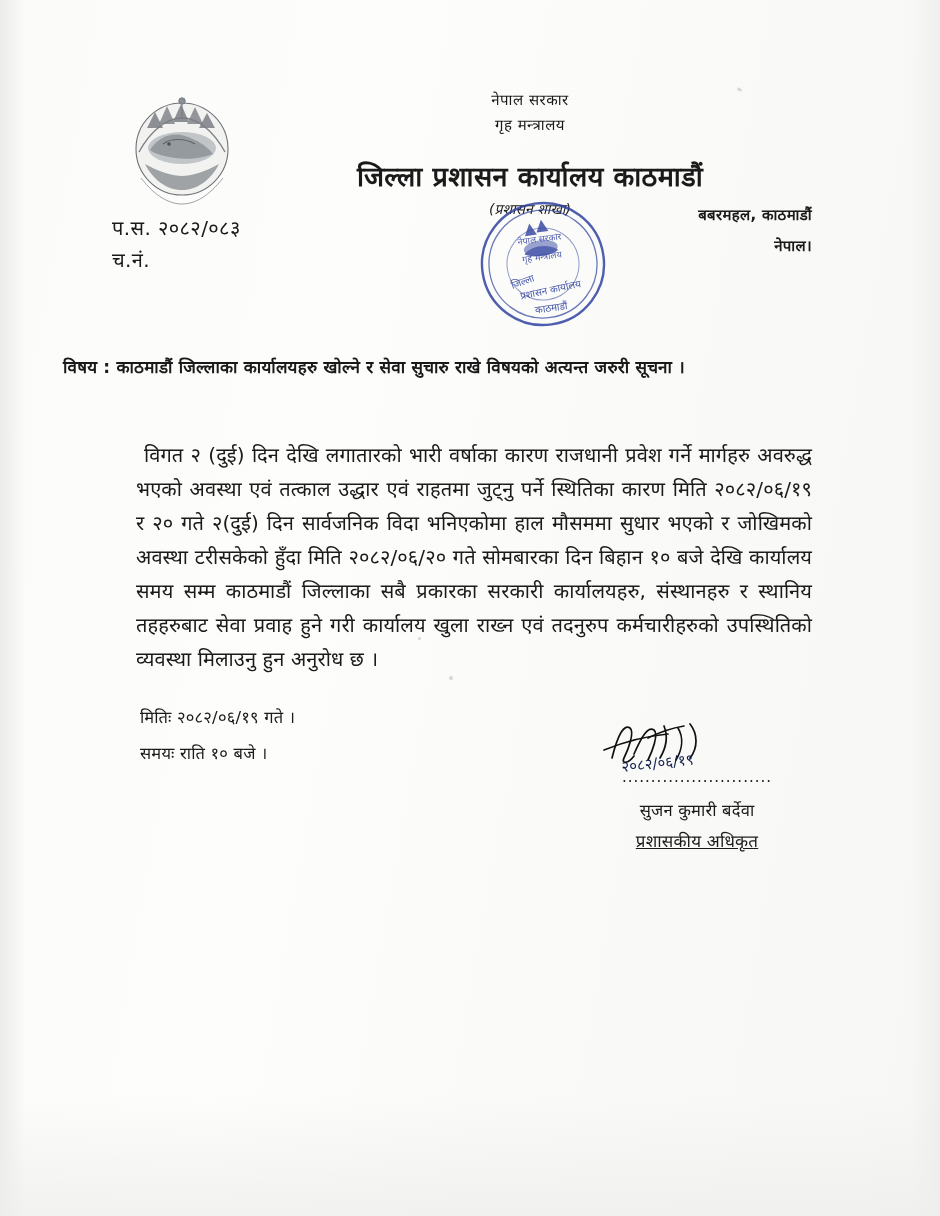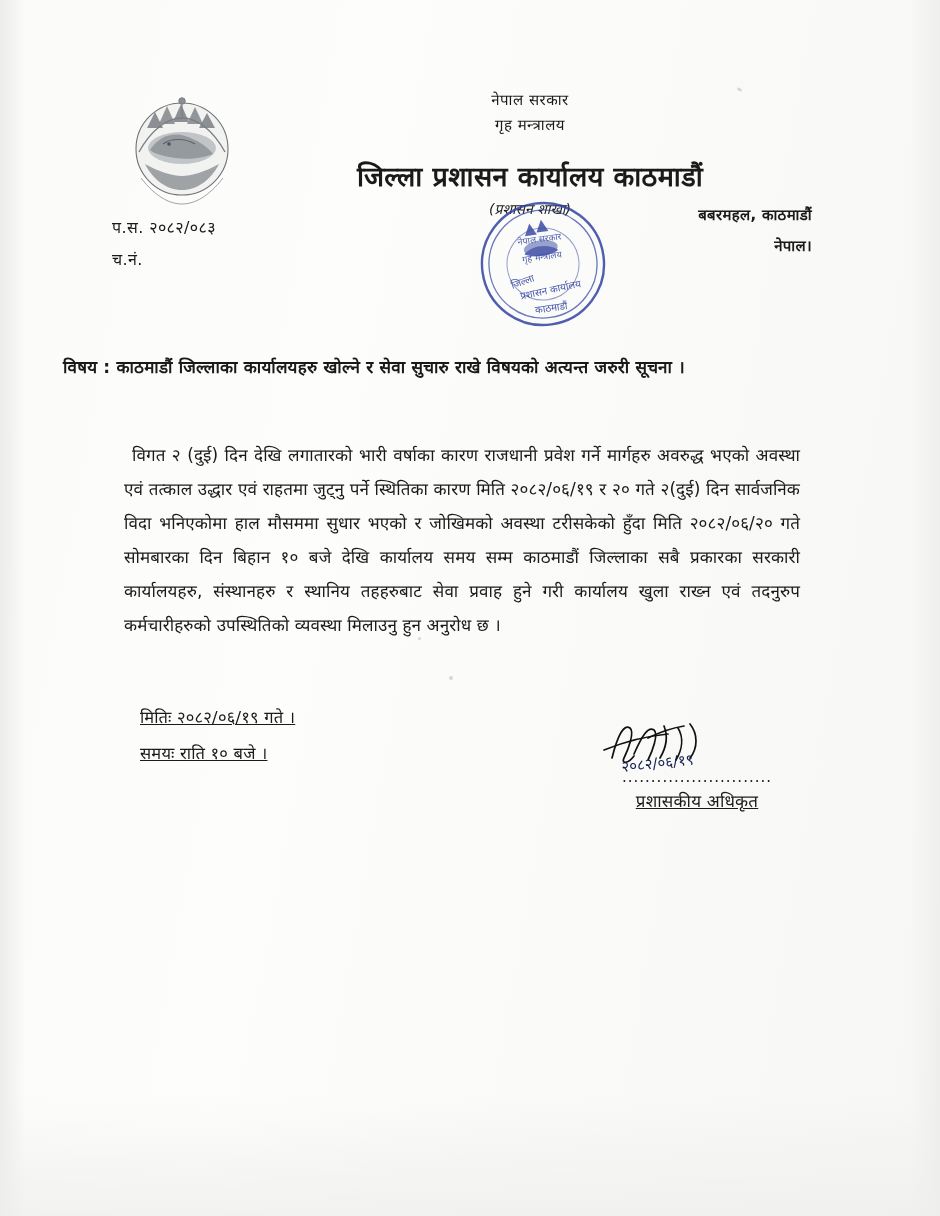--- a/index.html
+++ b/index.html
@@ -85,21 +85,21 @@
     font-size: 14px;
     line-height: 22px;
     margin-top: 1px;
     font-style: italic;
   }
 
   .ref-block {
     position: absolute;
     left: 112px;
     top: 212px;
-    font-size: 16px;
+    font-size: 20px;
     line-height: 32px;
     letter-spacing: .4px;
   }
 
   .addr-block {
     position: absolute;
     right: 128px;
     top: 200px;
     text-align: right;
     font-size: 15px;
@@ -127,41 +127,40 @@
     width: 748px;
     text-align: center;
     font-size: 17px;
     font-weight: 600;
     letter-spacing: .2px;
   }
 
   
   .body-text {
     position: absolute;
-    left: 124px;
+    left: 136px;
     top: 438px;
     width: 676px;
-    font-size: 17px;
+    font-size: 20px;
     line-height: 34px;
     text-align: justify;
     text-justify: inter-word;
     letter-spacing: .1px;
   }
   .body-text p { margin: 0; }
   .body-text .indent { text-indent: 8px; }
 
   
   .footer-left {
     position: absolute;
     left: 140px;
     top: 700px;
     font-size: 16.5px;
     line-height: 36px;
     letter-spacing: .2px;
-    text-decoration: underline;
   }
 
   .sig-block {
     position: absolute;
     right: 118px;
     top: 716px;
     width: 250px;
     text-align: center;
   }
   .sig-scribble {
@@ -294,19 +293,20 @@
           <path d="M54 24 C66 18 78 14 90 12"></path>
           <path d="M70 12 C74 22 72 34 66 44"></path>
           <path d="M84 14 C90 24 88 36 82 46"></path>
           <path d="M96 10 C104 20 104 34 96 44"></path>
           <path d="M10 36 C30 28 52 22 74 20"></path>
         </g>
         <text x="28" y="58" font-family="'DejaVu Sans', sans-serif" font-size="15" fill="#14204f" transform="rotate(-6 28 58)">२०८२/०६/१९</text>
       </svg>
     </div>
     <div class="sig-dots">..........................</div>
+    <div class="sig-name">सुजन कुमारी बर्देवा</div>
     <div class="sig-post">प्रशासकीय अधिकृत</div>
   </div>
 
   <div class="artifact" style="left:737px; top:88px; width:5px; height:3px; transform:rotate(30deg);"></div>
   <div class="artifact" style="left:449px; top:676px; width:4px; height:4px;"></div>
   <div class="artifact" style="left:418px; top:637px; width:3px; height:3px;"></div>
 </div>
 
 </body></html>

